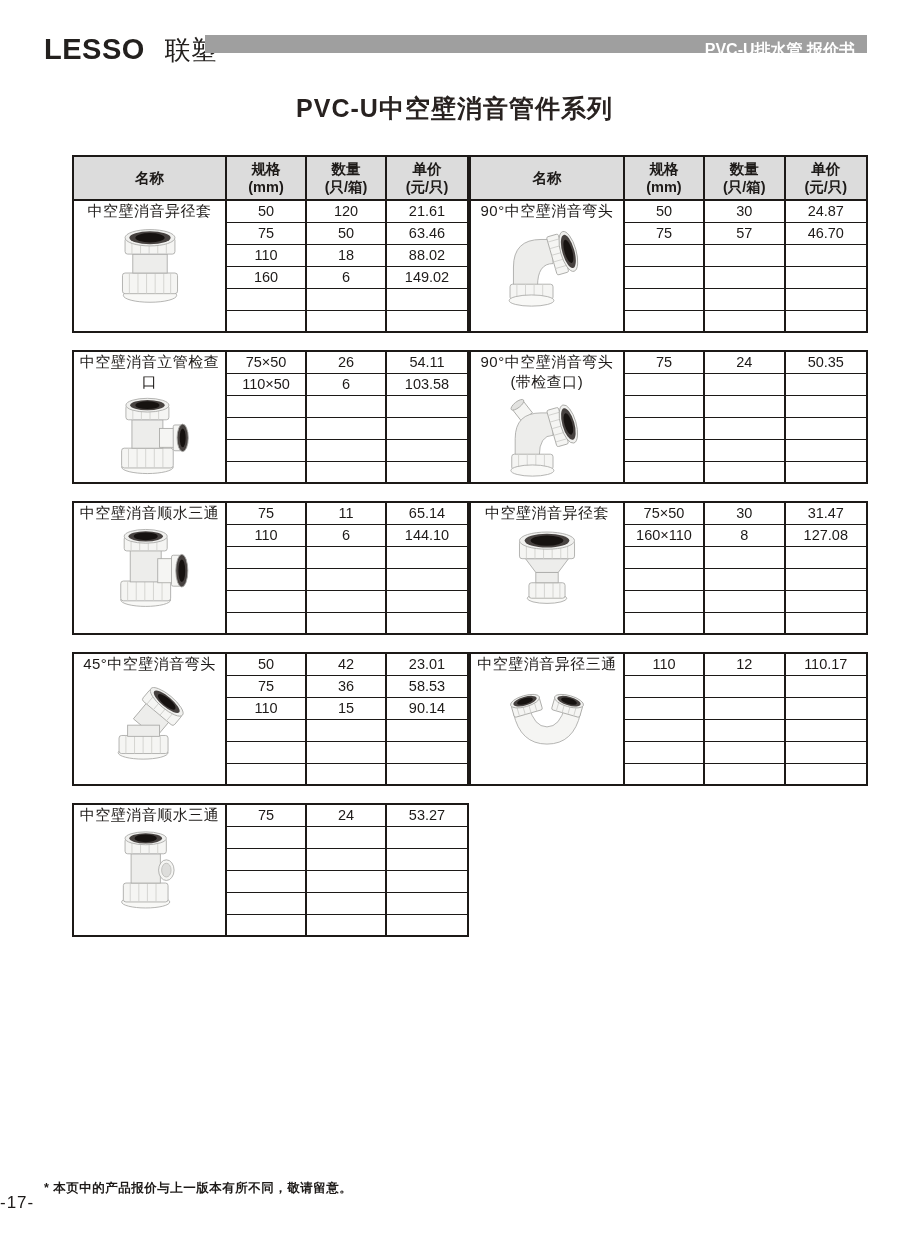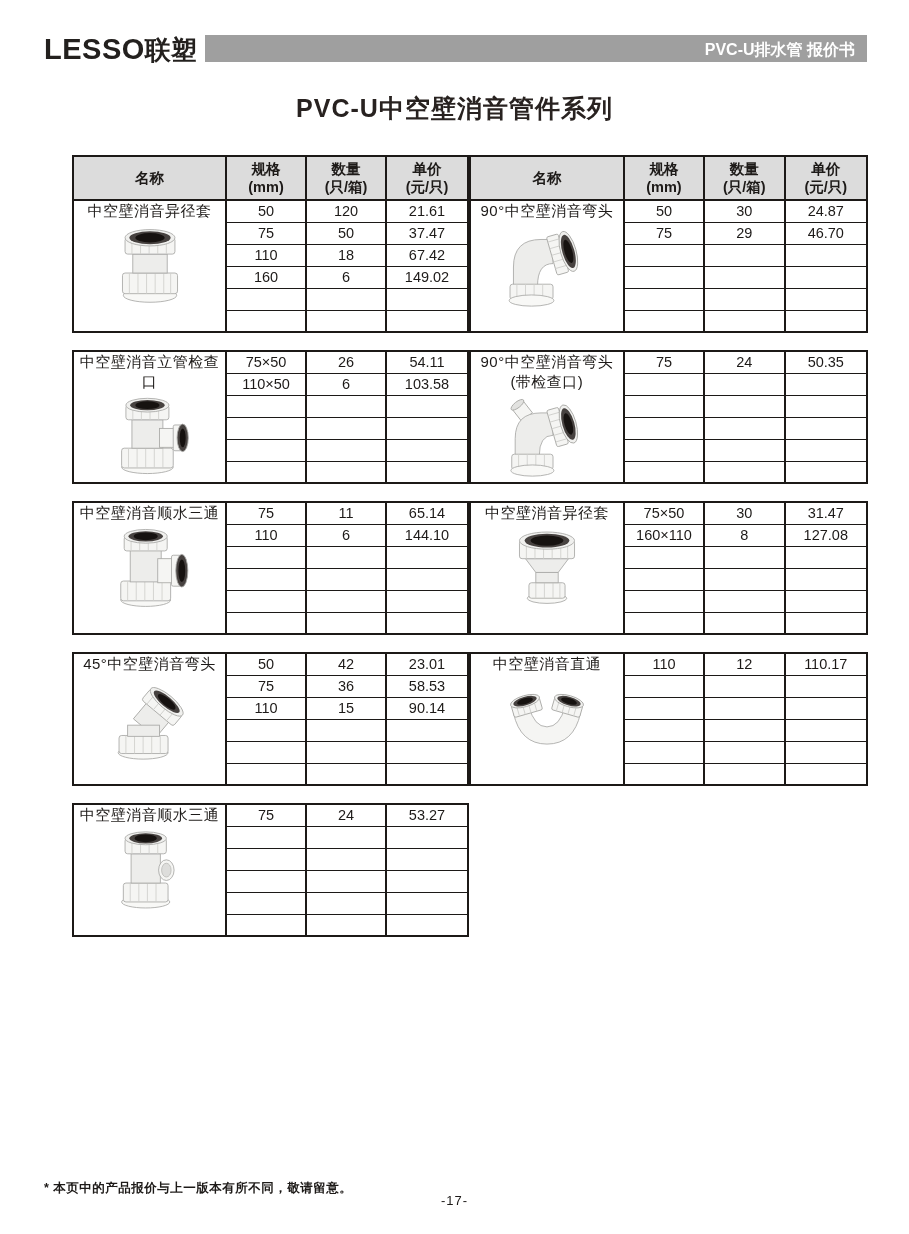--- a/index.html
+++ b/index.html
@@ -7,23 +7,23 @@
     --border:#1c1917; --text:#1d1a18; --title-color:#282220;
   }
   *{box-sizing:border-box;}
   html,body{margin:0;padding:0;}
   body{
     width:909px;height:1234px;background:#ffffff;position:relative;
     font-family:"Liberation Sans","DejaVu Sans",sans-serif;color:var(--text);
   }
   .logo{position:absolute;left:44px;top:33px;display:flex;align-items:baseline;}
   .logo-latin{font-size:29px;font-weight:bold;letter-spacing:0.5px;color:#23201e;}
-  .logo-cjk{font-size:26px;font-weight:bold;color:#23201e;}
+  .logo-cjk{font-size:26px;font-weight:normal;color:#23201e;margin-left:20px;}
   .graybar{
-    position:absolute;left:205px;top:35px;width:662px;height:27px;
+    position:absolute;left:205px;top:35px;width:662px;height:18px;
     background:var(--bar-bg);color:var(--bar-text);
     font-size:16px;font-weight:bold;text-align:right;line-height:29px;
     padding-right:12px;
   }
   .title{
     position:absolute;top:92px;left:0;width:100%;margin:0;text-align:center;
     font-size:25px;font-weight:bold;color:var(--title-color);letter-spacing:1px;
   }
   .tables{position:absolute;top:155px;left:42px;width:702px;display:flex;justify-content:space-between;padding-left:30px;}
   .col{display:flex;flex-direction:column;}
@@ -40,21 +40,21 @@
   .price-table thead th{
     background:var(--table-header-bg);height:44px;font-size:14.5px;font-weight:bold;
     line-height:1.25;border-bottom-width:2px;vertical-align:middle;
   }
   .data-cell{height:22px;font-size:14.5px;vertical-align:middle;}
   .name-cell{vertical-align:top;padding-top:6px;}
   .pname{font-size:15px;line-height:1.3;letter-spacing:0.5px;}
   .fitting{margin-top:3px;height:88px;display:flex;justify-content:center;overflow:hidden;}
   .fitting svg{width:104px;height:86px;}
   .footnote{position:absolute;left:44px;top:1180px;font-size:12.5px;font-weight:bold;letter-spacing:0.5px;}
-  .pagenum{position:absolute;left:0;top:1193px;width:100%;text-align:center;font-size:13px;letter-spacing:1px;}
+  .pagenum{position:absolute;left:0;top:1193px;width:100%;text-align:left;font-size:17px;letter-spacing:1px;}
 </style>
 </head>
 <body>
 
 <div class="logo">
   <span class="logo-latin">LESSO</span>
   <span class="logo-cjk">联塑</span>
 </div>
 
 <div class="graybar">PVC-U排水管 报价书</div>
@@ -105,26 +105,26 @@
                 </svg>
               </div>
             </td>
             <td class="data-cell">50</td>
             <td class="data-cell">120</td>
             <td class="data-cell">21.61</td>
           </tr>
           <tr>
             <td class="data-cell">75</td>
             <td class="data-cell">50</td>
-            <td class="data-cell">37.47</td>
+            <td class="data-cell">63.46</td>
           </tr>
           <tr>
             <td class="data-cell">110</td>
             <td class="data-cell">18</td>
-            <td class="data-cell">67.42</td>
+            <td class="data-cell">88.02</td>
           </tr>
           <tr>
             <td class="data-cell">160</td>
             <td class="data-cell">6</td>
             <td class="data-cell">149.02</td>
           </tr>
           <tr>
             <td class="data-cell"></td>
             <td class="data-cell"></td>
             <td class="data-cell"></td>
@@ -418,21 +418,21 @@
 <ellipse cx="37" cy="89" rx="26" ry="6.5" fill="#f8f8f6" stroke="#a9a9a6"></ellipse>
                 </svg>
               </div>
             </td>
             <td class="data-cell">50</td>
             <td class="data-cell">30</td>
             <td class="data-cell">24.87</td>
           </tr>
           <tr>
             <td class="data-cell">75</td>
-            <td class="data-cell">29</td>
+            <td class="data-cell">57</td>
             <td class="data-cell">46.70</td>
           </tr>
           <tr>
             <td class="data-cell"></td>
             <td class="data-cell"></td>
             <td class="data-cell"></td>
           </tr>
           <tr>
             <td class="data-cell"></td>
             <td class="data-cell"></td>
@@ -573,21 +573,21 @@
       <table class="price-table">
         <colgroup>
           <col style="width: 153px;">
           <col style="width: 80px;">
           <col style="width: 80px;">
           <col style="width: 82px;">
         </colgroup>
         <tbody>
           <tr>
             <td class="name-cell" rowspan="6">
-              <div class="pname">中空壁消音直通</div>
+              <div class="pname">中空壁消音异径三通</div>
               <div class="fitting">
                 <svg viewBox="0 0 110 100" xmlns="http://www.w3.org/2000/svg">
 <path d="M16 42 Q24 78 55 78 Q86 78 94 42 L76 34 Q70 58 55 58 Q40 58 34 34 Z" fill="#f5f5f3" stroke="#a9a9a6"></path>
 <g transform="rotate(-16 30 30)">
 <rect x="13" y="28" width="34" height="15" rx="2" fill="#f5f5f3" stroke="#a9a9a6"></rect>
 <path d="M19 28v15M26 28v15M33 28v15M40 28v15" stroke="#cfcfcc" fill="none"></path>
 <ellipse cx="30" cy="28" rx="17.5" ry="6.5" fill="#f0f0ee" stroke="#a9a9a6"></ellipse>
 <ellipse cx="30" cy="28" rx="14" ry="5" fill="#474240"></ellipse>
 <ellipse cx="30" cy="28" rx="9.5" ry="3.5" fill="#161210"></ellipse>
                   </g>

